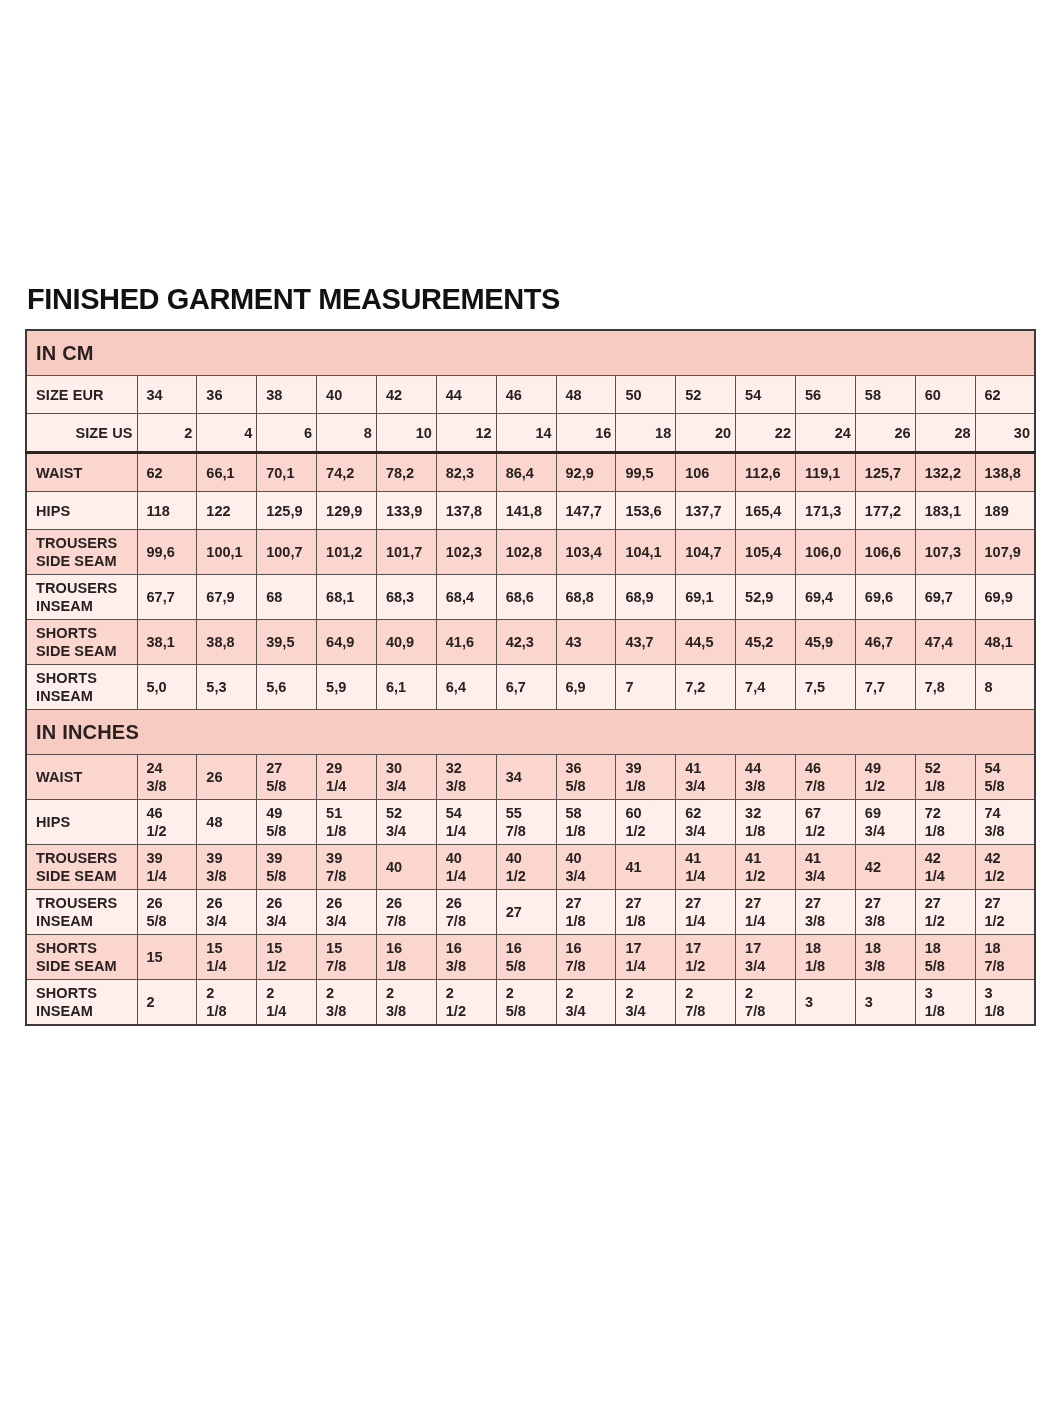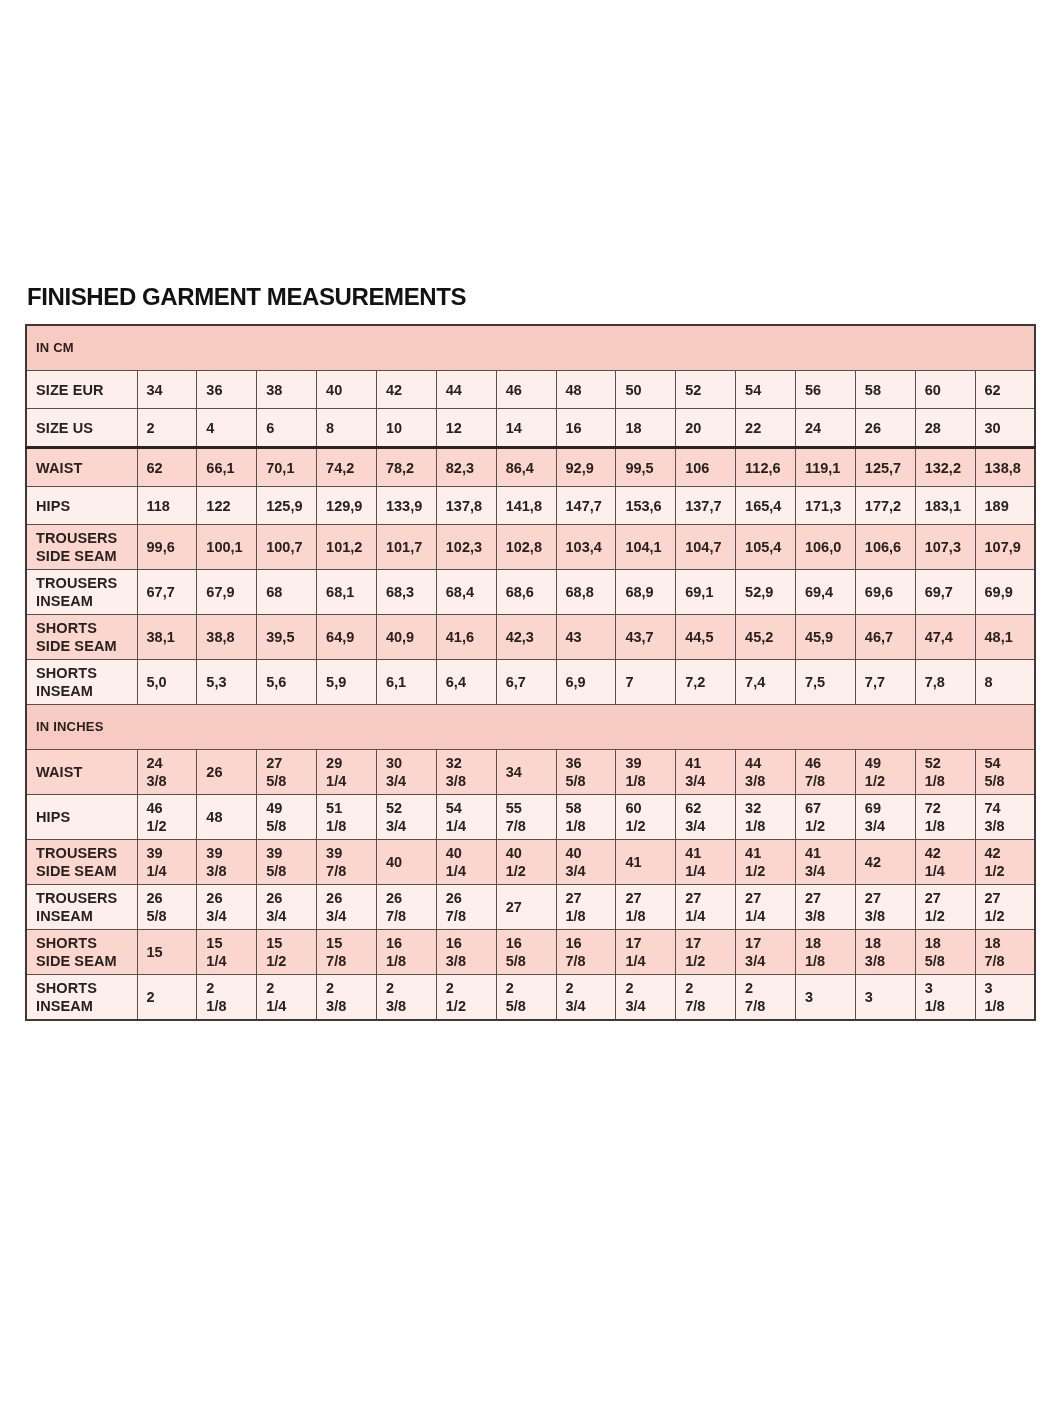--- a/index.html
+++ b/index.html
@@ -14,21 +14,21 @@
     position: relative;
     overflow: hidden;
   }
   .page {
     position: absolute;
     left: 25px;
     top: 283px;
     width: 1011px;
   }
   .page-title {
-    font-size: 24px;
+    font-size: 29px;
     font-weight: 800;
     letter-spacing: -0.4px;
     color: #121212;
     margin: 0 0 13px 2px;
     white-space: nowrap;
   }
   table.measurements {
     border-collapse: collapse;
     table-layout: fixed;
     width: 1011px;
@@ -40,28 +40,28 @@
     font-size: 14.5px;
     font-weight: 700;
     color: var(--text);
     line-height: 18px;
     vertical-align: middle;
     overflow: hidden;
   }
   td.band {
     height: 36px;
     background: var(--band);
-    font-size: 13px;
+    font-size: 20px;
     font-weight: 800;
     letter-spacing: 0.2px;
   }
   tr.shade-dark td { background: var(--row-dark); }
   tr.shade-light td { background: var(--row-light); }
   tr.data-row td { height: 29px; }
-  tr.thick-below td { border-bottom: 3px solid var(--border-heavy); }
+  tr.thick-below td { border-bottom: 3px solid var(--border-heavy); text-align: right; }
   td.label { letter-spacing: 0.1px; }
   td.cell .line { display: block; }
 </style>
 </head>
 <body>
 
 <div class="page">
   <h1 class="page-title">FINISHED GARMENT MEASUREMENTS</h1>
 
   <table class="measurements">

